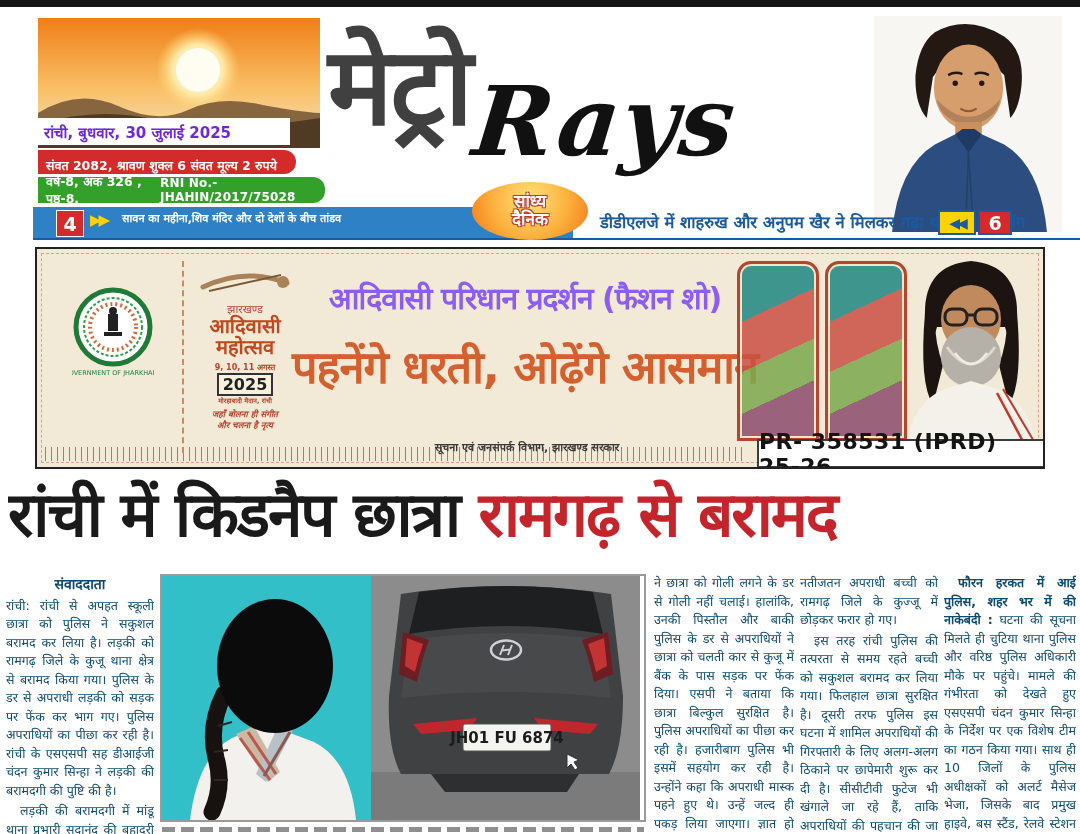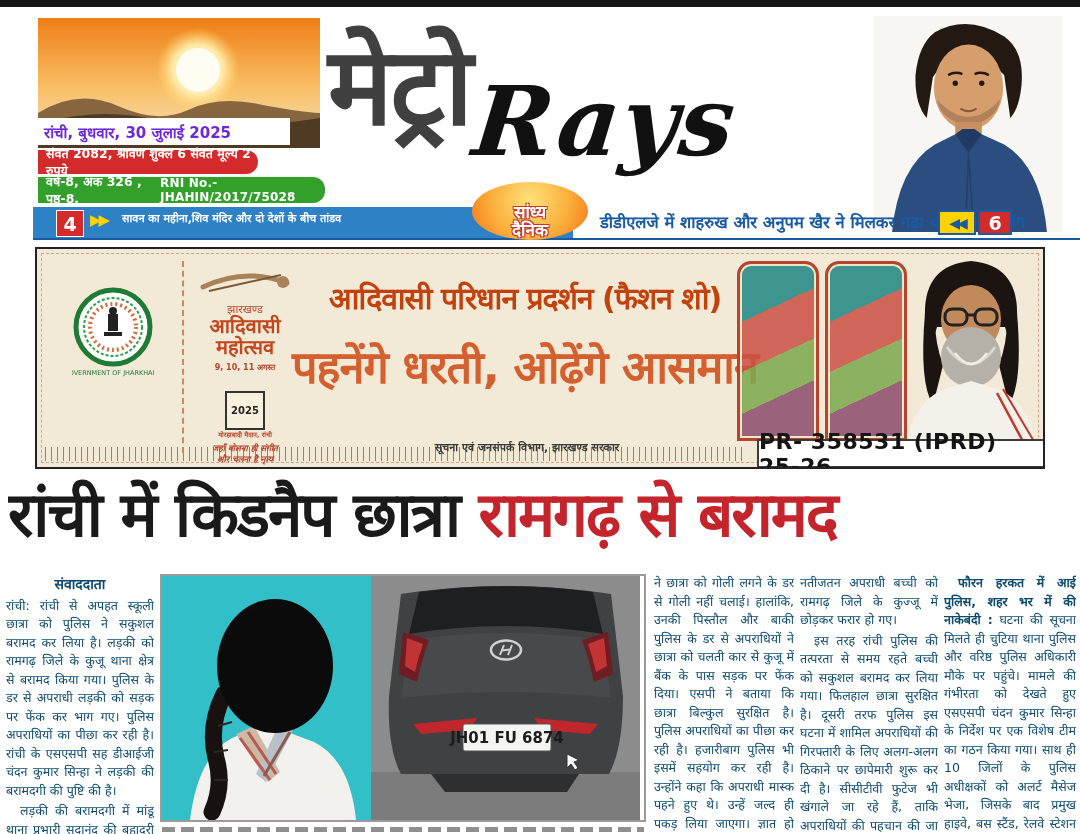--- a/index.html
+++ b/index.html
@@ -7,21 +7,21 @@
         font-family:"DejaVu Sans",sans-serif;color:#1a1a1a;}
   .abs{position:absolute;}
   
   .top-rule{left:0;top:0;width:1080px;height:7px;background:#161616;}
   
   .sunrise{left:38px;top:18px;width:282px;height:130px;}
   .datebox{left:38px;top:118px;width:252px;height:27px;background:#fff;display:flex;align-items:center;
            font-size:15px;font-weight:bold;color:#6d28d9;padding-left:6px;box-sizing:border-box;}
   .strip{color:#fff;display:flex;align-items:center;padding-left:8px;box-sizing:border-box;
          border-radius:0 12px 12px 0;font-weight:bold;}
-  .strip.red{left:38px;top:150px;width:220px;height:24px;background:#d32b2b;font-size:12.5px;}
+  .strip.red{left:38px;top:150px;width:258px;height:24px;background:#d32b2b;font-size:12.5px;align-items:flex-end;}
   .strip.green{left:38px;top:177px;width:287px;height:26px;background:#33a02c;font-size:12.5px;}
   .rni{font-size:12px;letter-spacing:.2px;}
   
   .mast-hindi{left:328px;top:22px;font-size:108px;line-height:1.2;font-weight:900;color:#404040;
               letter-spacing:-2px;white-space:nowrap;}
   .mast-eng{left:474px;top:64px;font-size:96px;line-height:1.2;font-weight:bold;font-style:italic;
             font-family:"DejaVu Serif",serif;color:#111;letter-spacing:2px;transform:skewX(-6deg);}
   .tagline{left:588px;top:88px;font-size:21px;font-weight:bold;color:#e22420;white-space:nowrap;}
   
   .srk{left:872px;top:16px;width:192px;height:216px;z-index:2;}
@@ -34,41 +34,41 @@
   .fwd-arrows{left:90px;top:211px;color:#ffd200;font-size:15px;font-weight:bold;letter-spacing:-3px;z-index:6;}
   .teaser-left-text{left:122px;top:210px;color:#fff;font-size:11px;font-weight:bold;white-space:nowrap;z-index:6;}
   .teaser-right-text{left:600px;top:210px;color:#1a5aa0;font-size:16.5px;font-weight:bold;white-space:nowrap;z-index:6;}
   .back-arrows-box{left:938px;top:210px;width:38px;height:25px;background:#ffd200;color:#1a5aa0;
         font-size:14px;letter-spacing:-3px;border:2px solid #1a5aa0;box-sizing:border-box;z-index:6;}
   .box6{left:978px;top:210px;width:34px;height:25px;background:#d42a2a;color:#fff;font-size:19px;
         border:2px solid #1a5aa0;box-sizing:border-box;z-index:6;}
   
   .badge{left:472px;top:182px;width:116px;height:58px;border-radius:50%;z-index:7;
          background:radial-gradient(circle at 50% 30%,#ffe27a,#fbaf3c 55%,#f58220 90%);
-         display:flex;flex-direction:column;align-items:center;justify-content:flex-end;line-height:1.05;}
+         display:flex;flex-direction:column;align-items:center;justify-content:center;line-height:1.05;}
   .badge span{color:#fff;font-weight:bold;font-size:17px;
               text-shadow:1px 1px 0 #c0392b,-1px 1px 0 #c0392b,1px -1px 0 #c0392b,-1px -1px 0 #c0392b;}
   
   .ad{left:35px;top:247px;width:1010px;height:222px;background:#f2ead6;border:2px solid #222;
       box-sizing:border-box;overflow:hidden;}
   .ad-frame{position:absolute;left:4px;top:4px;right:4px;bottom:4px;border:1.5px dashed rgba(196,90,60,.5);}
   .grass{position:absolute;left:8px;bottom:6px;width:700px;height:14px;opacity:.75;
          background:repeating-linear-gradient(90deg,#b5452f 0 1.5px,transparent 1.5px 6px);}
   .emblem{position:absolute;left:35px;top:38px;width:82px;height:92px;}
   .fest-divider{position:absolute;left:145px;top:12px;height:192px;border-left:2px dashed #c98a6a;}
   .fest{position:absolute;left:152px;top:14px;width:112px;text-align:center;color:#b5452f;}
   .fest .f-org{font-size:11px;font-weight:normal;margin-top:2px;}
   .fest .f-big{font-size:20px;font-weight:900;color:#c2471f;line-height:1.05;}
   .fest .f-dates{font-size:8px;font-weight:bold;margin-top:3px;}
-  .fest .f-year{display:inline-block;border:2px solid #333;color:#222;font-size:10px;font-weight:900;
-                padding:12px 4px;margin-top:19px;background:#f7f0dd;}
+  .fest .f-year{display:inline-block;border:2px solid #333;color:#222;font-size:16px;font-weight:900;
+                padding:0 4px;margin-top:1px;background:#f7f0dd;}
   .fest .f-venue{font-size:6.5px;font-weight:bold;}
   .fest .f-tag{font-size:8.5px;font-weight:bold;font-style:italic;margin-top:4px;line-height:1.3;}
   .ad-title{position:absolute;left:268px;top:28px;width:440px;text-align:center;font-size:30px;
-            font-weight:900;color:#c2410c;letter-spacing:-1px;}
+            font-weight:900;color:#8b5cf6;letter-spacing:-1px;}
   .ad-sub{position:absolute;left:248px;top:86px;width:480px;text-align:center;font-size:45px;
           font-weight:900;color:#d5602f;letter-spacing:-1px;}
   .ad-credit{position:absolute;left:300px;top:190px;width:380px;text-align:center;font-size:11px;
              font-weight:bold;color:#3a3a38;}
   .tframe{position:absolute;top:12px;width:82px;height:180px;border:3px solid #b5452f;
           border-radius:14px 14px 0 0;box-sizing:border-box;box-shadow:inset 0 0 0 2px #f3e6c8;
           background:linear-gradient(155deg,rgba(42,140,135,.9) 0 28%,rgba(201,79,67,.85) 28% 52%,
                      rgba(122,168,76,.85) 52% 72%,rgba(138,74,107,.85) 72%);}
   .tframe.one{left:700px;} .tframe.two{left:788px;}
   .soren{position:absolute;left:860px;top:4px;width:148px;height:196px;}

